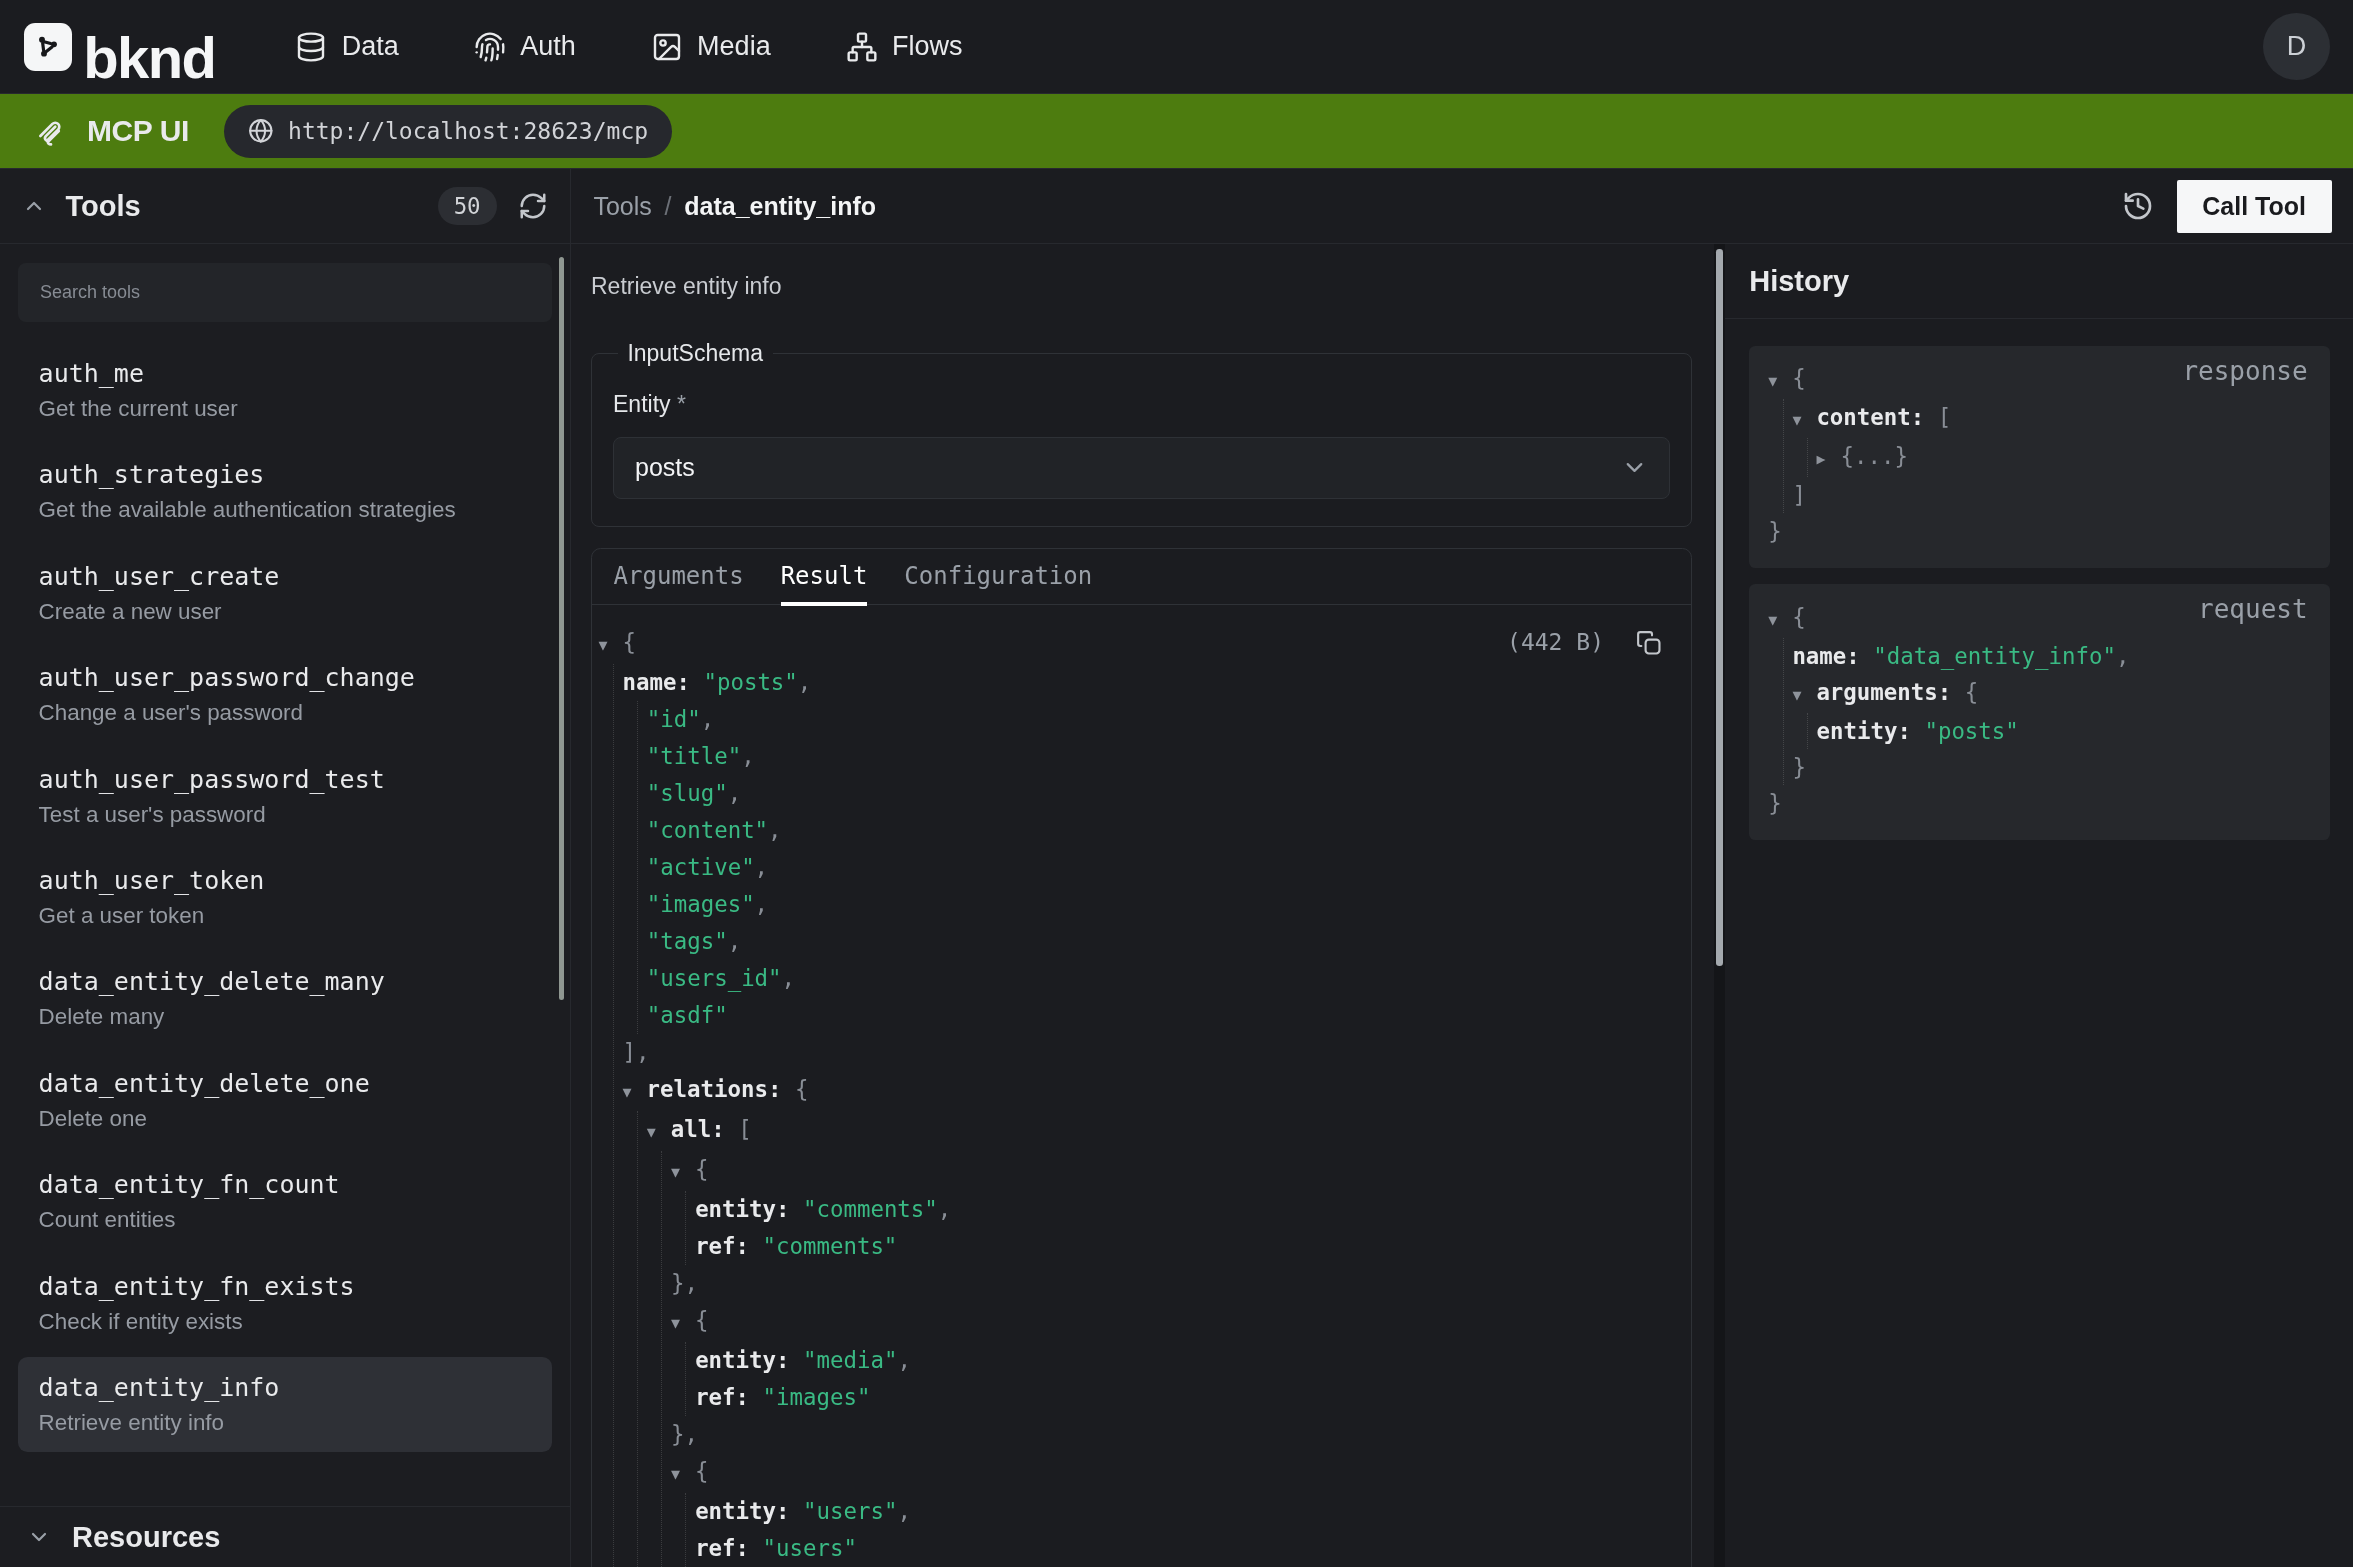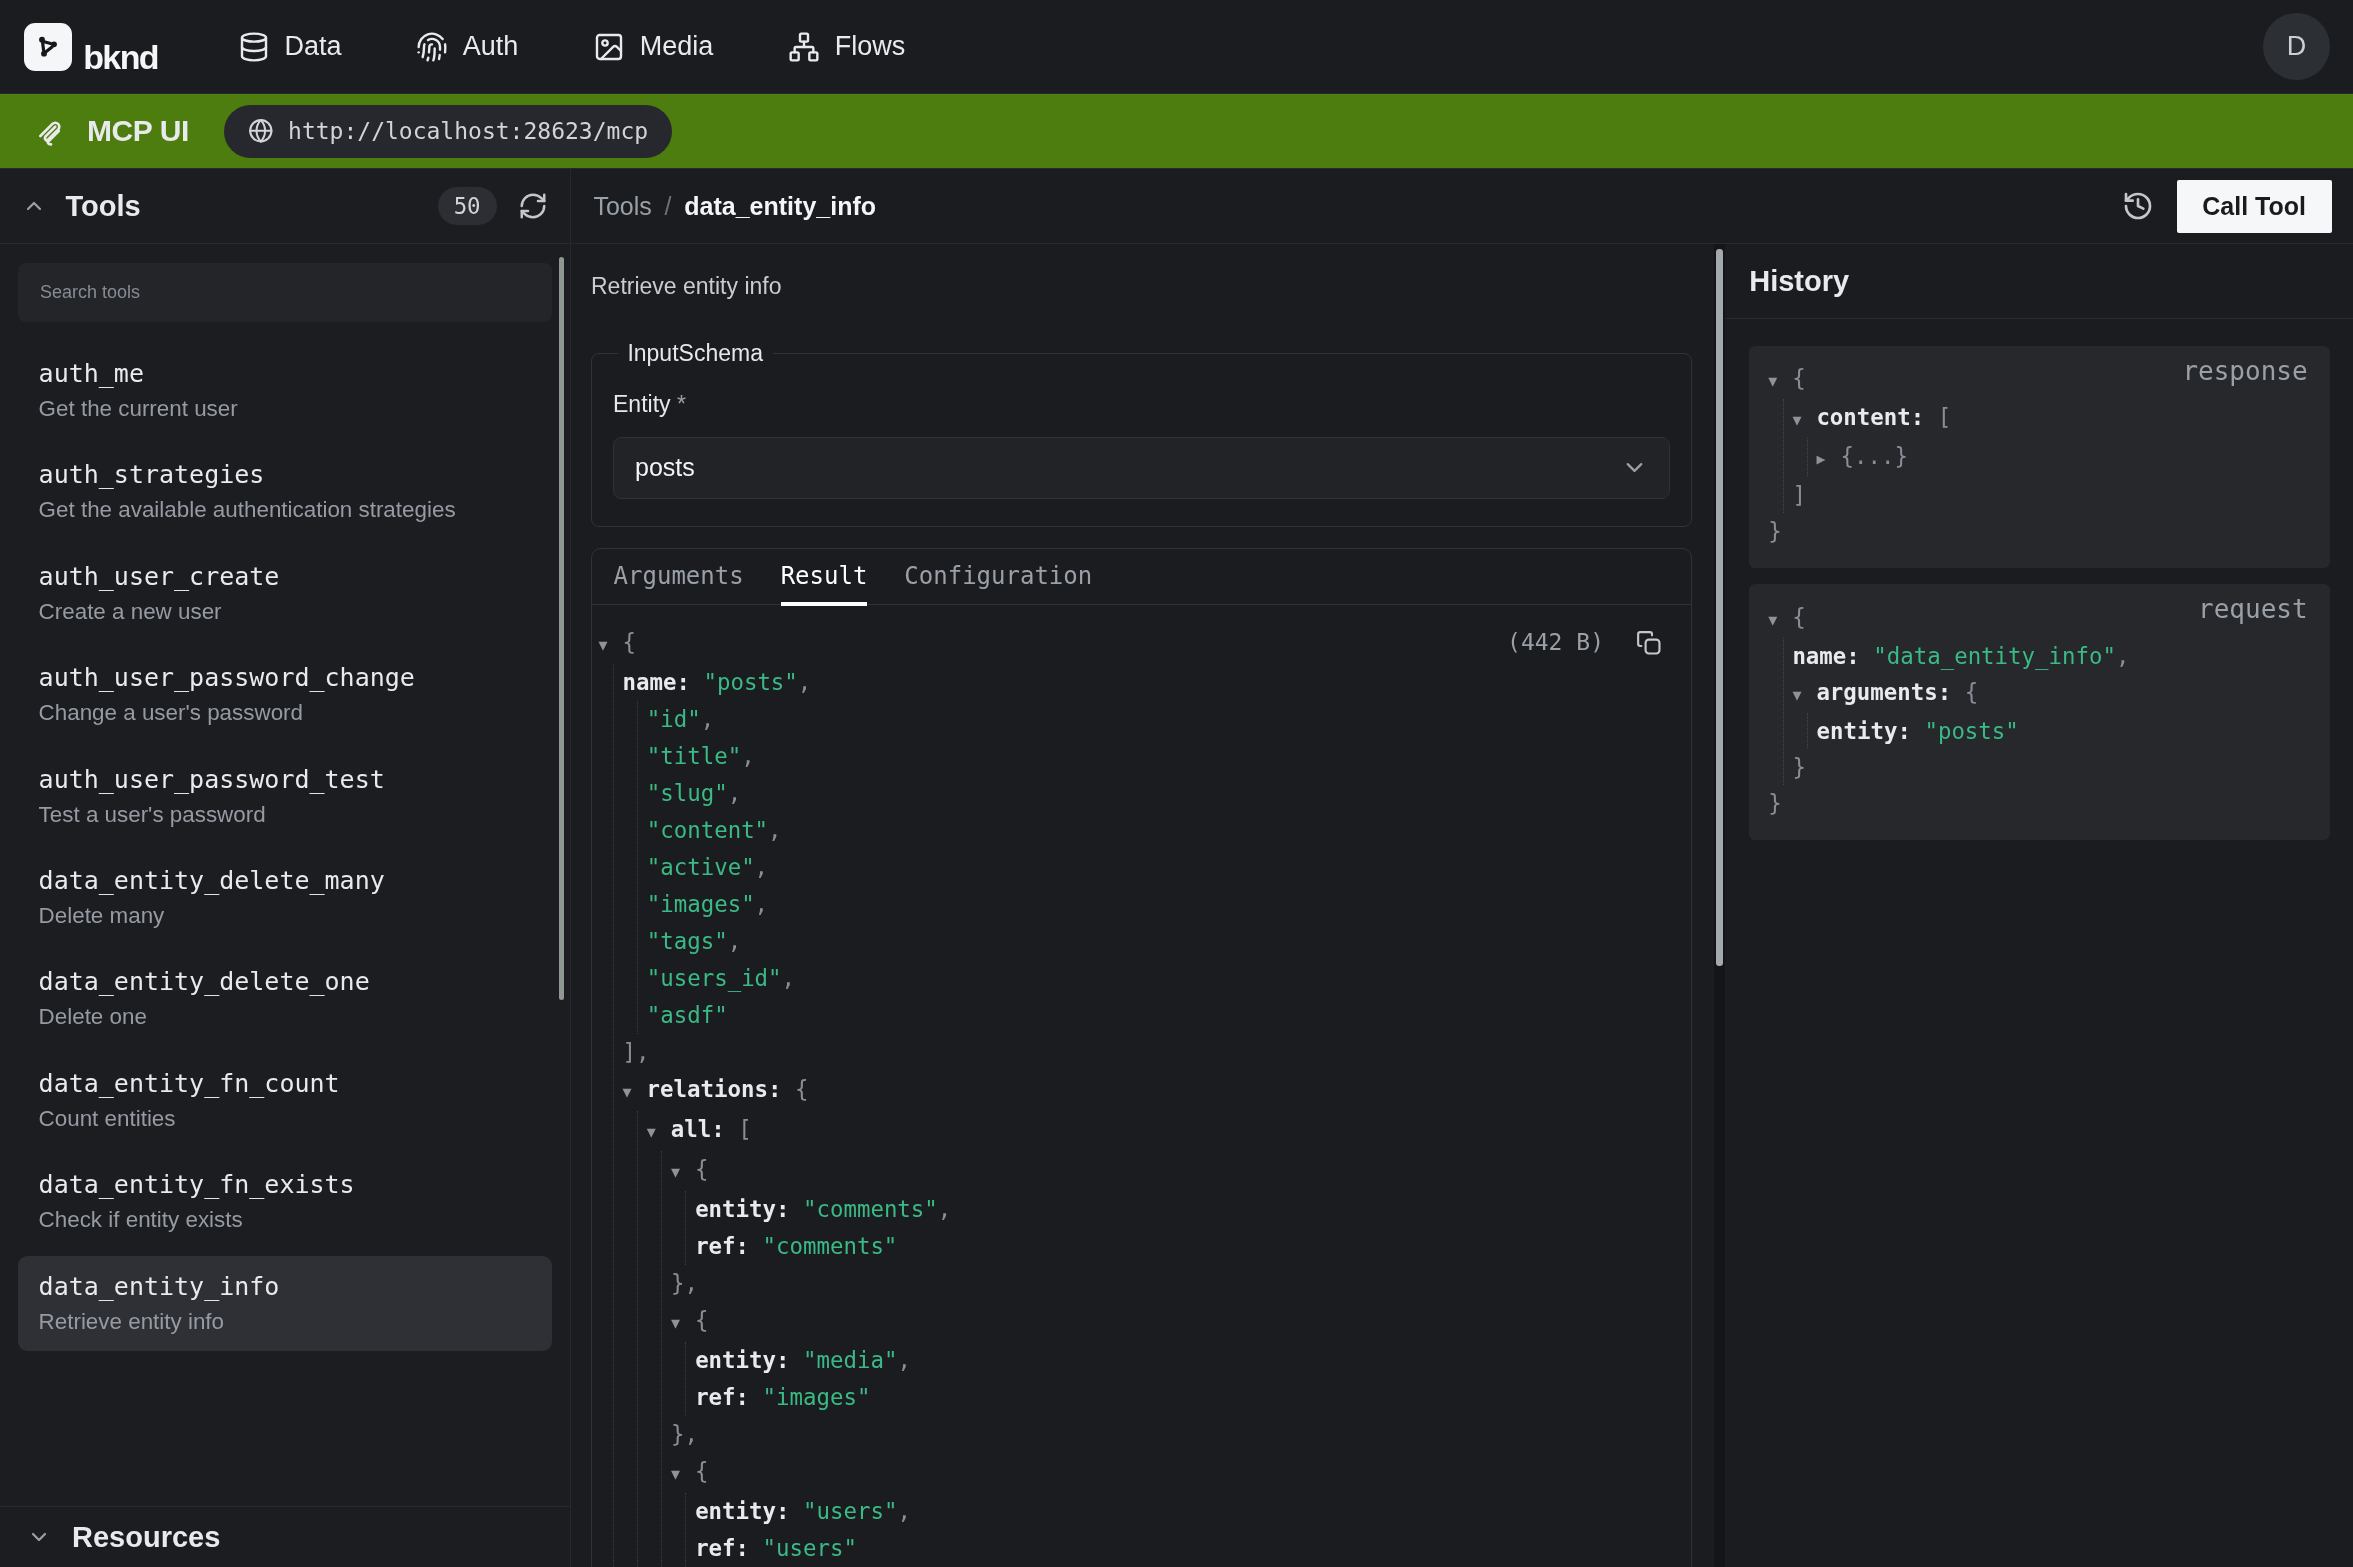--- a/index.html
+++ b/index.html
@@ -9,21 +9,21 @@
     background:#1b1c20; color:#e9eaec;
     font-family:"Liberation Sans", sans-serif;
     font-size:24px;
   }
   .mono{ font-family:"DejaVu Sans Mono", monospace; }
 
   
   .topbar{ height:94px; display:flex; align-items:center; padding:0 24px; border-bottom:1.6px solid #27292e; background:#1b1c20;}
   .brand{ display:flex; align-items:center; gap:11.2px; }
   .brand-mark{ width:48px; height:48px; background:#f5f6f7; border-radius:11.2px; display:flex; align-items:center; justify-content:center; }
-  .brand-text{ font-size:34px; font-weight:800; letter-spacing:-1.6px; color:#f5f6f7;margin-top:21px; }
+  .brand-text{ font-size:58px; font-weight:800; letter-spacing:-1.6px; color:#f5f6f7;margin-top:21px; }
   .topnav{ display:flex; align-items:center; gap:75px; margin-left:80px; }
   .topnav-item{ display:flex; align-items:center; gap:14.4px; color:#e9eaec; cursor:pointer; }
   .topnav-item svg{ width:32px; height:32px; }
   .topnav-label{ font-size:27px; }
   .avatar{ margin-left:auto; width:67px; height:67px; border-radius:50%; background:#2c2f34; display:flex; align-items:center; justify-content:center; font-size:27px; color:#ccd0d5; cursor:pointer; }
 
   
   .subbar{ height:75px; display:flex; align-items:center; padding:0 34px; border-bottom:1.6px solid #27292e; background:#4d7c0f; }
   .subbar svg.mcp{ width:34px; height:34px; color:#e9eaec; }
   .subbar-title{ font-size:30px; font-weight:700; margin-left:19px; letter-spacing:-0.4px; }
@@ -219,20 +219,24 @@
               <div class="tool-name mono">auth_user_create</div>
               <div class="tool-desc">Create a new user</div>
             </div>
             <div class="tool-item">
               <div class="tool-name mono">auth_user_password_change</div>
               <div class="tool-desc">Change a user's password</div>
             </div>
             <div class="tool-item">
               <div class="tool-name mono">auth_user_password_test</div>
               <div class="tool-desc">Test a user's password</div>
+            </div>
+            <div class="tool-item">
+              <div class="tool-name mono">auth_user_token</div>
+              <div class="tool-desc">Get a user token</div>
             </div>
             <div class="tool-item">
               <div class="tool-name mono">data_entity_delete_many</div>
               <div class="tool-desc">Delete many</div>
             </div>
             <div class="tool-item">
               <div class="tool-name mono">data_entity_delete_one</div>
               <div class="tool-desc">Delete one</div>
             </div>
             <div class="tool-item">

